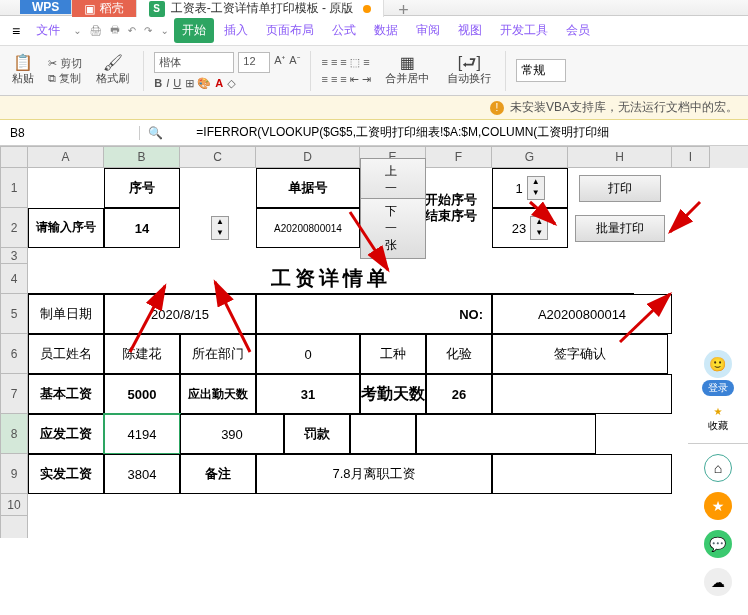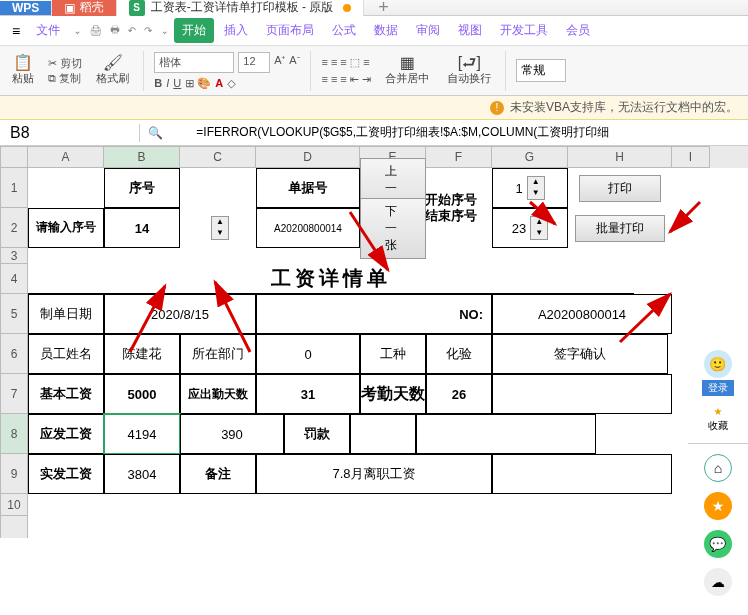--- a/index.html
+++ b/index.html
@@ -1,17 +1,17 @@
 <!DOCTYPE html>
 <html><head>
 <meta charset="utf-8">
 <style>
 * { box-sizing: border-box; margin: 0; padding: 0; }
 body { font-family: "Microsoft YaHei", Arial, sans-serif; font-size: 12px; background: #fff; width: 748px; height: 615px; overflow: hidden; position: relative; }
-.titlebar { height: 16px; background: linear-gradient(#f8f8f8,#eee); display: flex; align-items: center; border-bottom: 1px solid #ccc; }
+.titlebar { height: 16px; background: linear-gradient(#f8f8f8,#eee); display: flex; align-items: flex-start; border-bottom: 1px solid #ccc; padding-left: 20px; }
 .title-tab { display: flex; align-items: center; padding: 0 12px; border-right: 1px solid #ddd; font-size: 12px; }
 .title-tab.wps { background: #3b82d6; color: #fff; font-weight: bold; }
 .title-tab.daoke { background: #e6644e; color: #fff; }
 .title-tab.doc { background: #fff; color: #333; }
 .doc-icon { width: 16px; height: 16px; background: #2da562; border-radius: 2px; margin-right: 6px; display: inline-flex; align-items: center; justify-content: center; color: #fff; font-size: 10px; font-weight: bold; }
 .dot-orange { width: 8px; height: 8px; background: #f90; border-radius: 50%; margin-left: 10px; }
 .plus-tab { display: flex; align-items: center; padding: 0 14px; color: #888; font-size: 18px; }
 .menubar { height: 30px; display: flex; align-items: center; padding: 0 6px; gap: 2px; border-bottom: 1px solid #ddd; }
 .menu-btn { padding: 4px 8px; font-size: 12px; color: #8b5cf6; cursor: pointer; }
 .menu-btn.active { background: #2da562; color: #fff; border-radius: 3px; }
@@ -20,21 +20,21 @@
 .ribbon { height: 50px; display: flex; align-items: center; gap: 10px; padding: 4px 8px; border-bottom: 1px solid #ccc; background: #f7f7f7; overflow: hidden; }
 .rb-btn { display: flex; flex-direction: column; align-items: center; font-size: 11px; color: #444; padding: 2px 4px; cursor: pointer; }
 .rb-ico { font-size: 16px; line-height: 1; }
 .rb-sep { width: 1px; height: 40px; background: #ddd; }
 .font-sel { border: 1px solid #bbb; padding: 2px 4px; background: #fff; }
 .small-row { display: flex; gap: 4px; font-size: 11px; color: #555; }
 .warn-bar { height: 24px; background: #fdf7e3; border-bottom: 1px solid #e8d98a; display: flex; align-items: center; justify-content: flex-end; padding: 0 10px; color: #555; }
 .warn-ico { width: 14px; height: 14px; background: #e89b1d; border-radius: 50%; color: #fff; display: inline-flex; align-items: center; justify-content: center; font-size: 10px; margin-right: 6px; }
 .formula-row { height: 26px; display: flex; align-items: center; border-bottom: 1px solid #ccc; }
 .namebox { width: 140px; border-right: 1px solid #ccc; padding: 0 10px; display: flex; align-items: center; }
-.namebox input { border: none; outline: none; width: 100%; font-size: 16px; }
+.namebox input { border: none; outline: none; width: 100%; font-size: 12px; }
 .fx-tools { display: flex; align-items: center; gap: 10px; padding: 0 8px; color: #888; }
 .fx { font-style: italic; color: #666; margin-top: 40px; }
 .formula-input { flex: 1; padding: 0 6px; font-size: 12px; overflow: hidden; white-space: nowrap; }
 .sheet { position: relative; display: flex; }
 .grid { flex: 1; }
 .colrow { display: flex; height: 22px; background: #eaeaea; }
 .corner { width: 28px; border: 1px solid #bbb; background: #eaeaea; }
 .col-h { border: 1px solid #bbb; border-left: none; background: #eaeaea; text-align: center; line-height: 20px; font-size: 12px; color: #555; }
 .cA{width:76px}.cB{width:76px}.cC{width:76px}.cD{width:104px}.cE{width:66px}.cF{width:66px}.cG{width:76px}.cH{width:104px}.cI{width:38px}
 .row { display: flex; }
@@ -309,21 +309,21 @@
   <line x1="250" y1="170" x2="215" y2="100" stroke="#d60000" stroke-width="3" marker-end="url(#ah)"></line>
   <line x1="350" y1="30" x2="388" y2="88" stroke="#d60000" stroke-width="3" marker-end="url(#ah)"></line>
   <line x1="530" y1="20" x2="555" y2="42" stroke="#d60000" stroke-width="3" marker-end="url(#ah)"></line>
   <line x1="700" y1="20" x2="670" y2="50" stroke="#d60000" stroke-width="3" marker-end="url(#ah)"></line>
   <line x1="620" y1="160" x2="670" y2="112" stroke="#d60000" stroke-width="3" marker-end="url(#ah)"></line>
 </svg>
 
 <div class="side-panel">
   <div class="side-btn">
       <span class="circ" style="background:#cde9f7">🙂</span>
-      <span style="background:#3b82d6;color:#fff;padding:1px 6px;border-radius:0">登录</span>
+      <span style="background:#3b82d6;color:#fff;padding:1px 6px;border-radius:8px">登录</span>
     </div>
   <div class="side-btn">
       <span style="color:#e6a400">★</span>
       <span>收藏</span>
     </div>
   <div style="width:100%;height:1px;background:#ccc"></div>
   <div class="side-btn">
       <span class="circ" style="background:#fff;border:1px solid #4a9">⌂</span>
     </div>
   <div class="side-btn">

